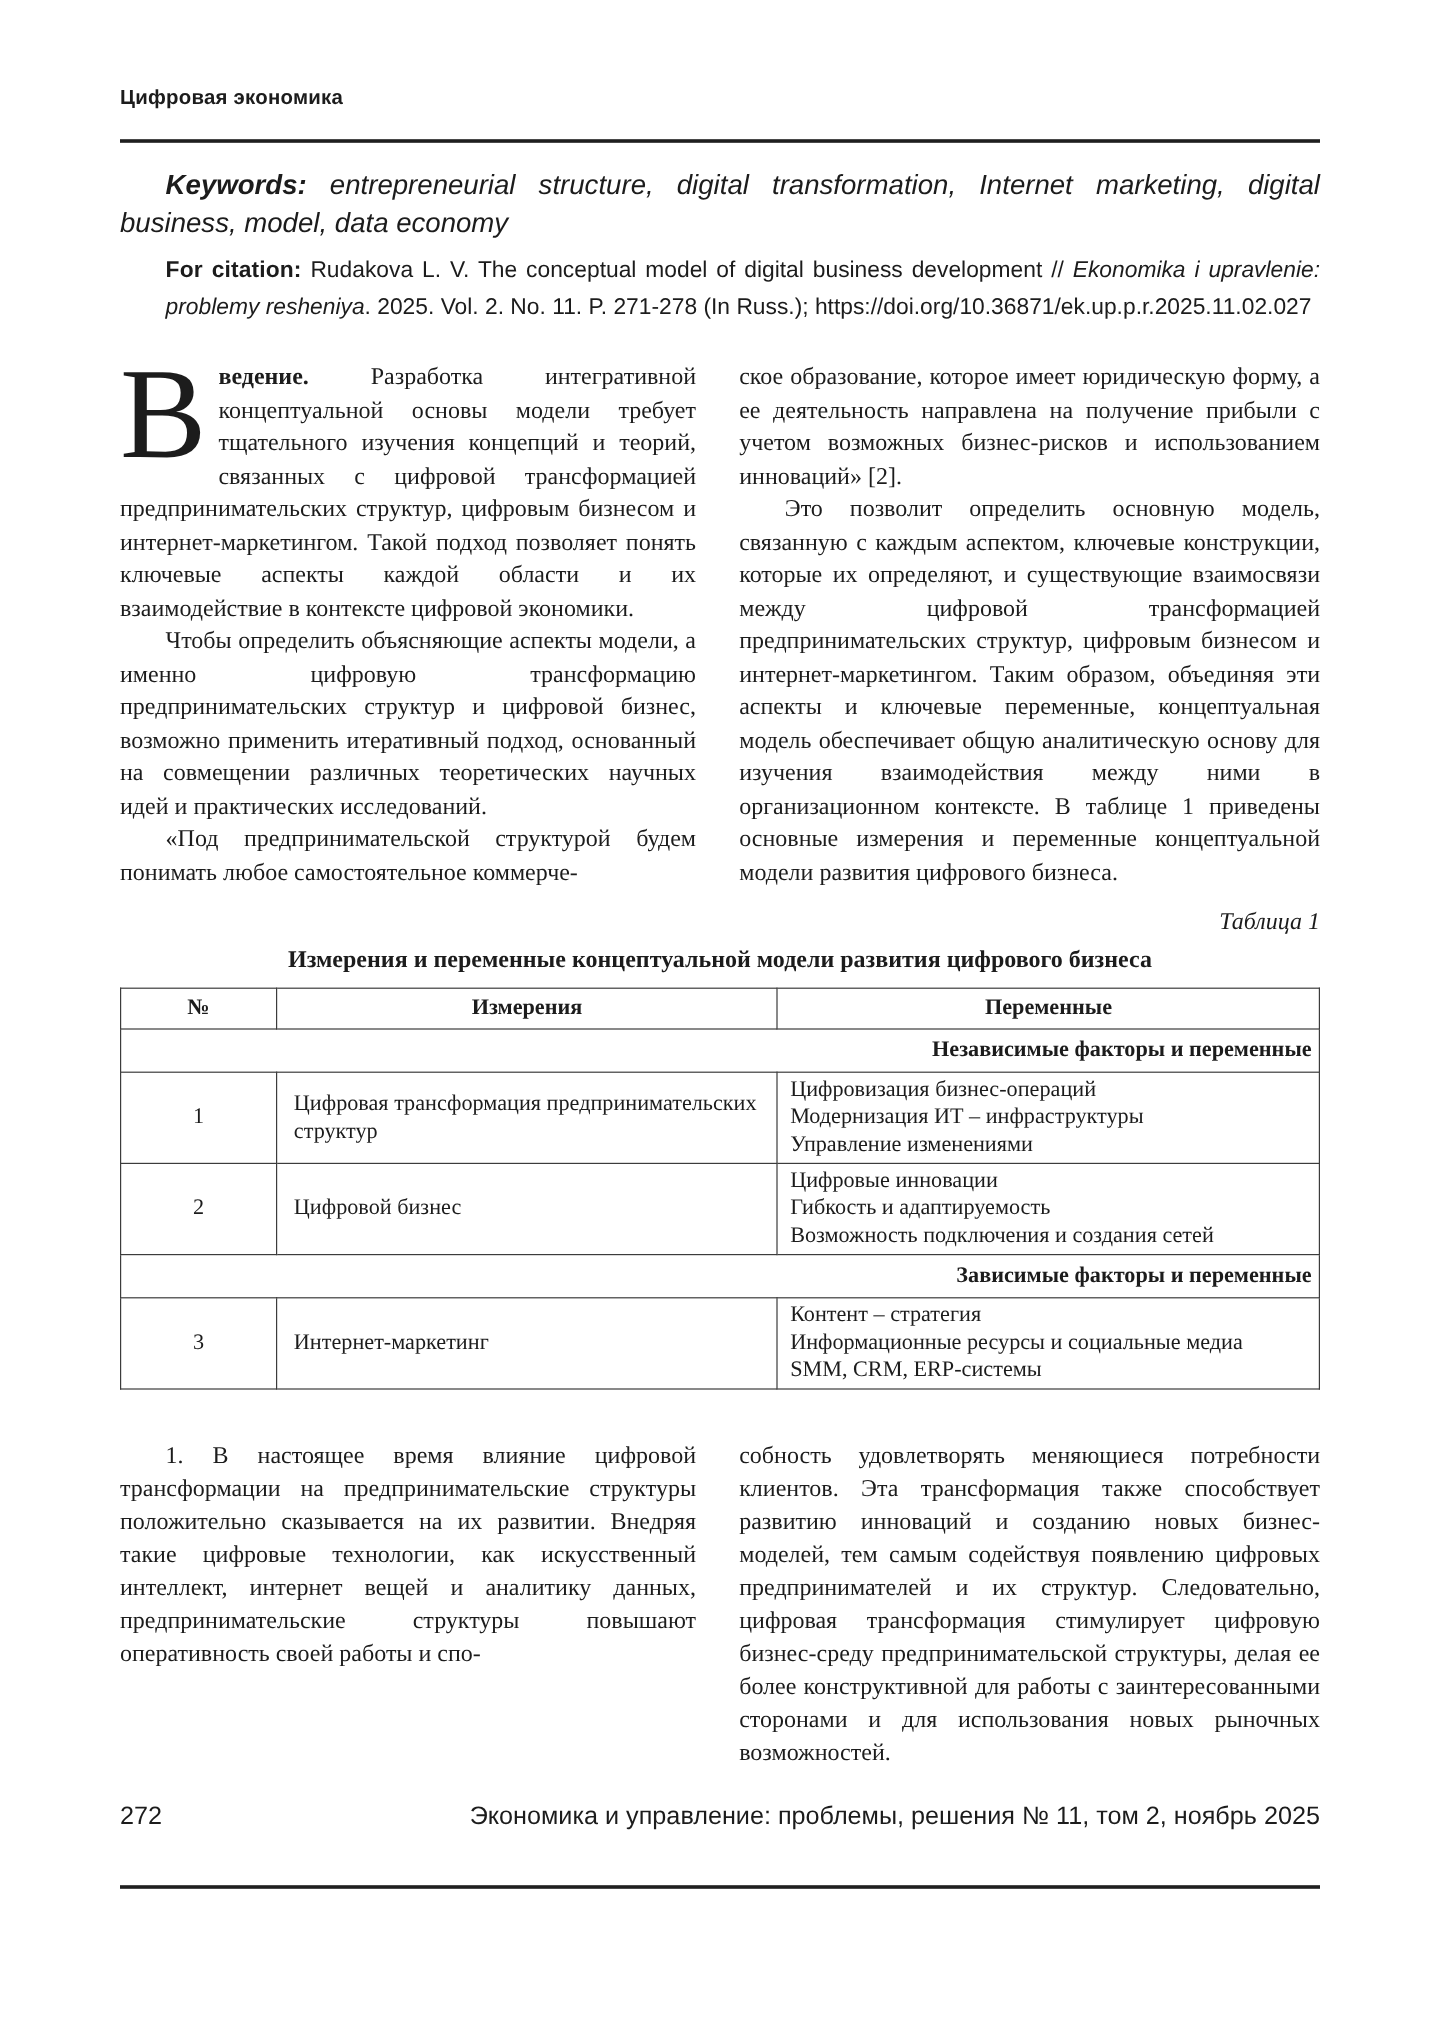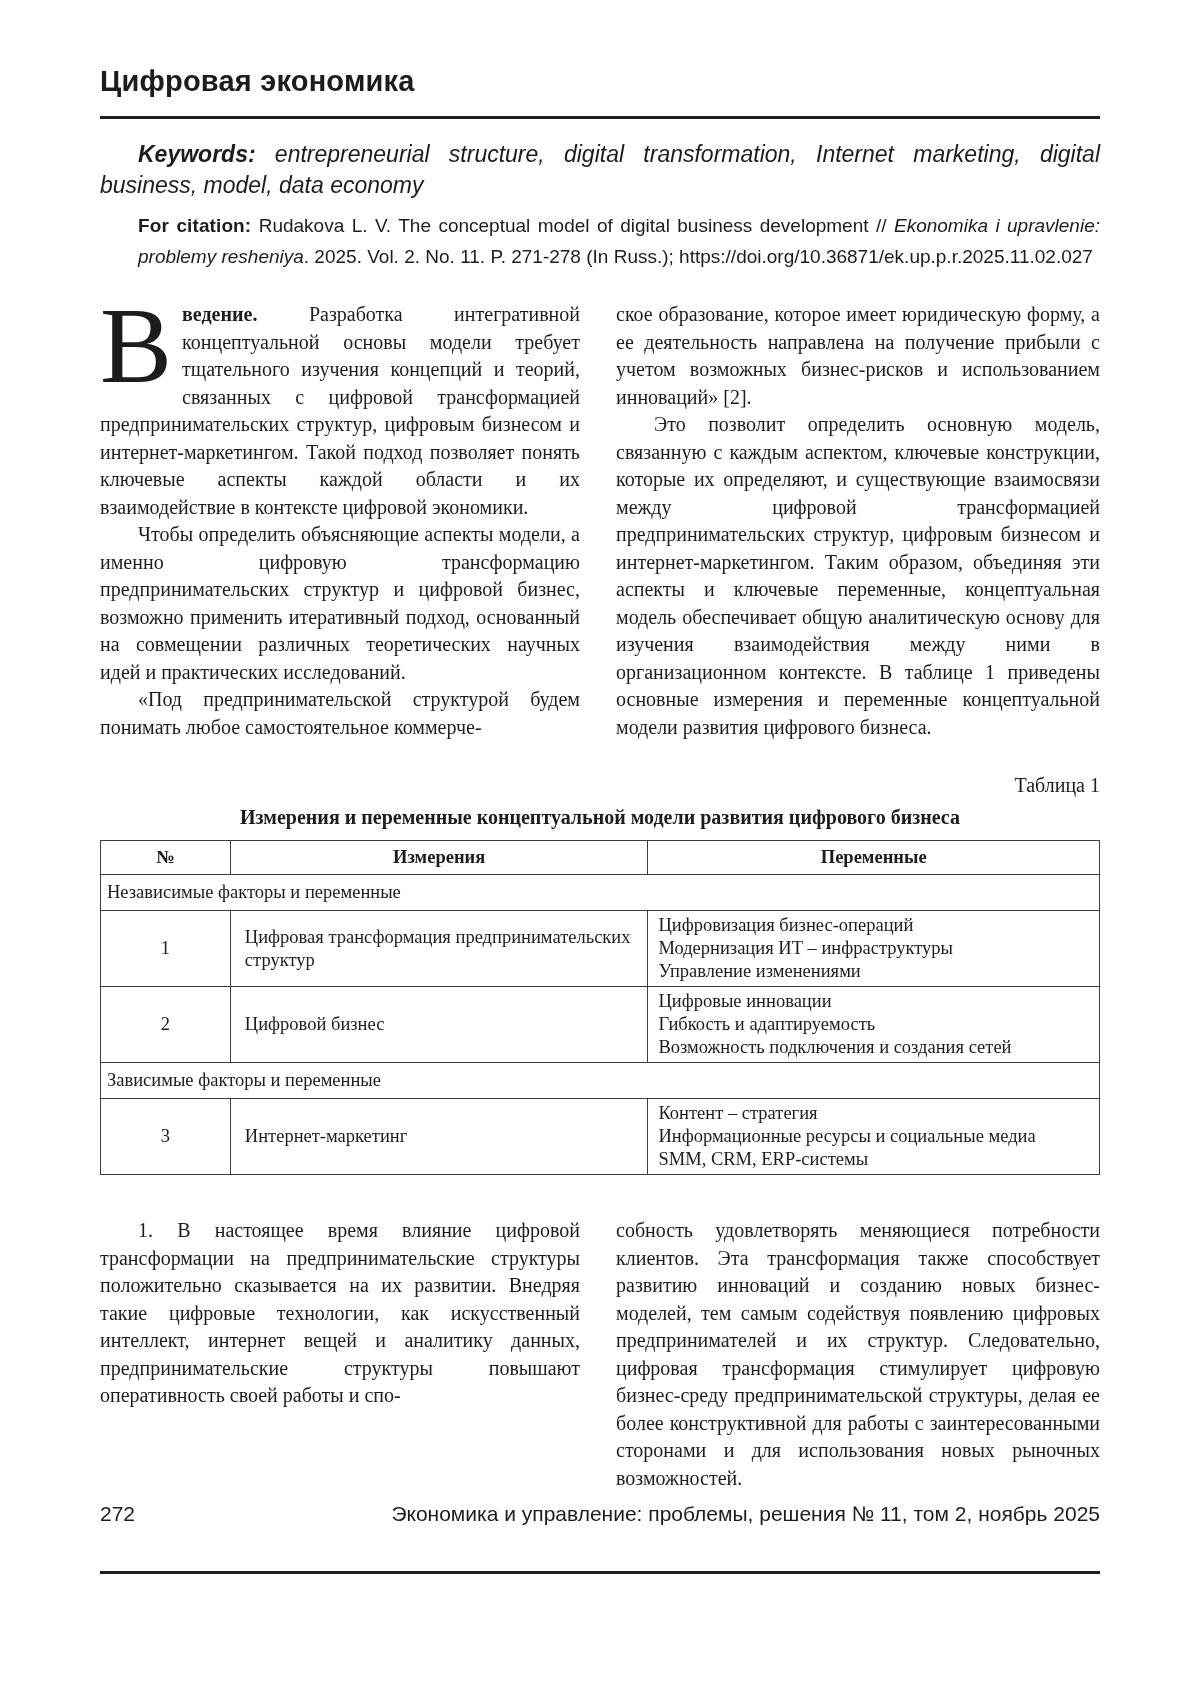--- a/index.html
+++ b/index.html
@@ -10,21 +10,21 @@
     position: relative;
     font-family: "Liberation Serif", serif;
     overflow: hidden;
   }
   .page { padding: 68px 100px 0 100px; width: 1000px; }
 
   
   .rubric {
     font-family: "Liberation Sans", sans-serif;
     font-weight: bold;
-    font-size: 29px;
+    font-size: 17px;
     line-height: 27px;
     letter-spacing: 0.2px;
   }
   .rule {
     height: 3px;
     background: #1f1f1f;
     margin-top: 21px;
   }
 
   
@@ -67,22 +67,23 @@
     font-size: 108px;
     line-height: 80px;
     height: 80px;
     margin: 5px 10px 0 0;
     font-family: "Liberation Serif", serif;
   }
   .lead { font-weight: bold; }
 
   
   .tbl-caption {
-    margin-top: 32px;
+    margin-top: 15px;
     text-align: right;
+    font-style: italic;
     font-size: 20px;
     line-height: 25px;
   }
   .tbl-title {
     margin-top: 7px;
     text-align: center;
     font-weight: bold;
     font-size: 20px;
     line-height: 25px;
   }
@@ -99,22 +100,22 @@
   }
   table.data th {
     font-weight: bold;
     padding: 5px 6px;
     text-align: center;
   }
   td.cell-num { text-align: center; padding: 3px 6px; width: 13%; }
   td.cell-dim { padding: 3px 14px; }
   td.cell-var { padding: 3px 10px; }
   td.section-row {
-    text-align: left;
-    font-weight: normal;
+    text-align: right;
+    font-weight: bold;
     padding: 6px 6px;
   }
   .var-line { display: block; }
 
   .columns.bottom { margin-top: 42px; }
 
   
   .footer-rule {
     position: absolute;
     left: 100px; right: 100px; top: 1571px;

